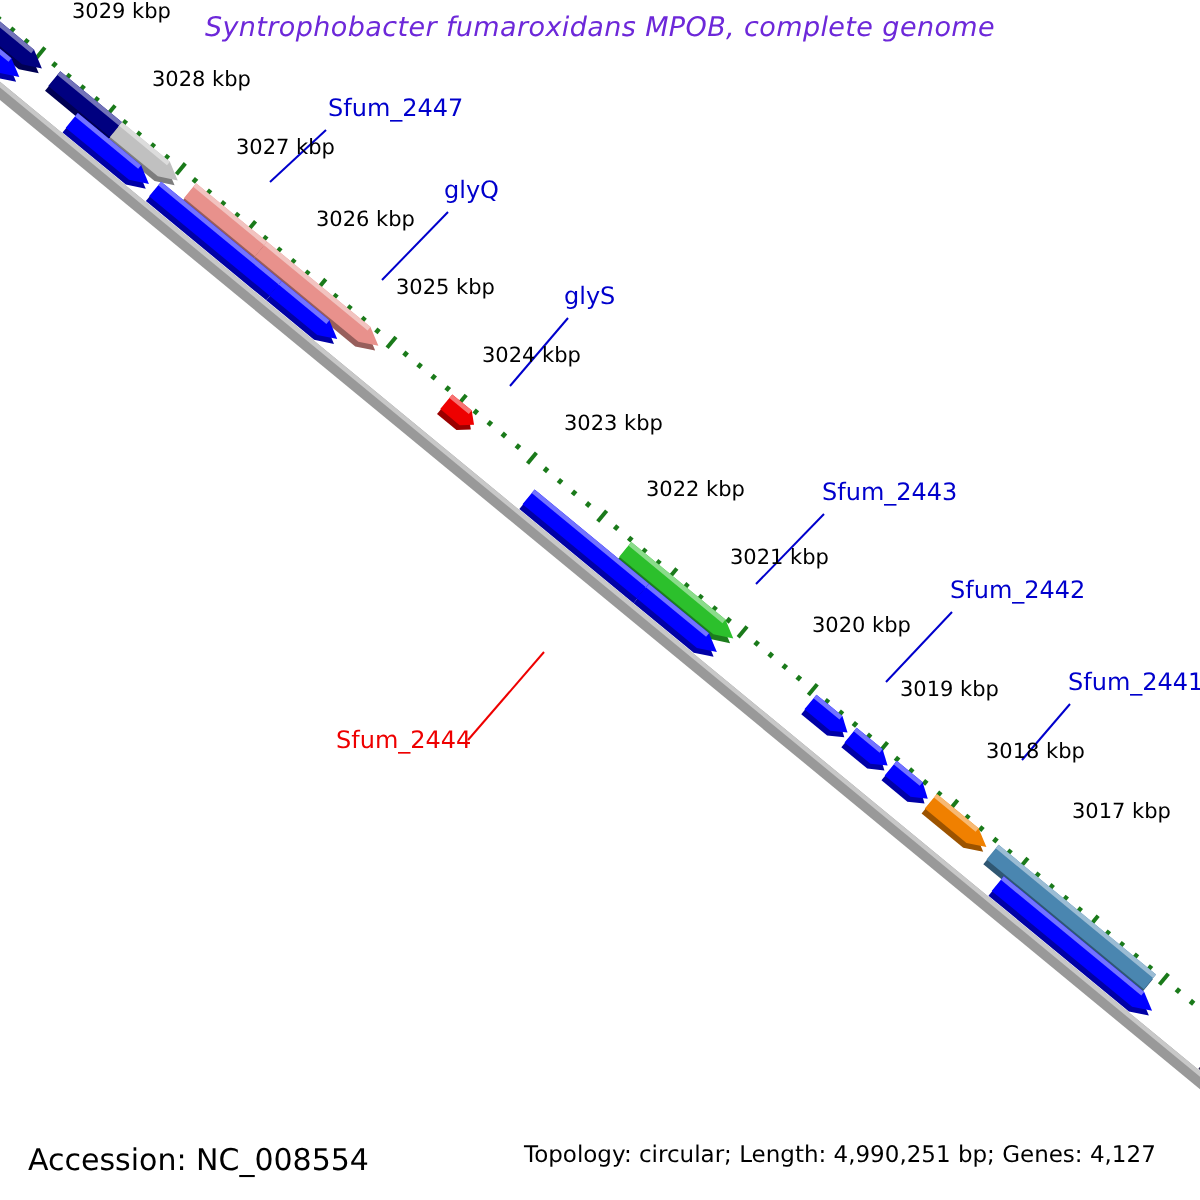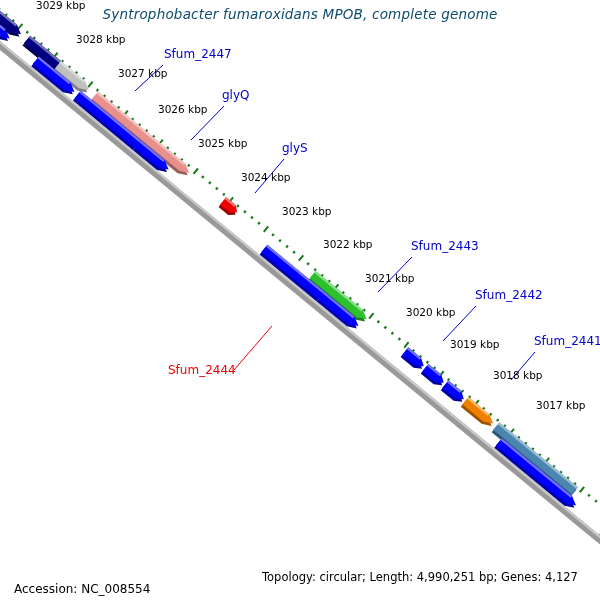--- a/index.html
+++ b/index.html
@@ -24,36 +24,36 @@
     height: 600px;
     display: block;
   }
   .title-text {
     position: absolute;
     left: 0; top: 6px;
     width: 600px;
     text-align: center;
     font-style: italic;
     font-size: 13.5px;
-    color: #0c4a6e;
+    color: #6d28d9;
     font-family: "DejaVu Sans", sans-serif;
     letter-spacing: 0.2px;
     white-space: nowrap;
   }
   .footer {
     position: absolute;
     left: 0;
     top: 570px;
     width: 600px;
     height: 22px;
   }
   .footer-left {
     position: absolute;
-    left: 14px; top: 12px;
-    font-size: 12px;
+    left: 14px; top: 1px;
+    font-size: 15px;
     color: #000;
   }
   .footer-right {
     position: absolute;
     left: 262px; top: 0;
     font-size: 11.5px;
     color: #000;
     text-align: right;
   }
 </style>

